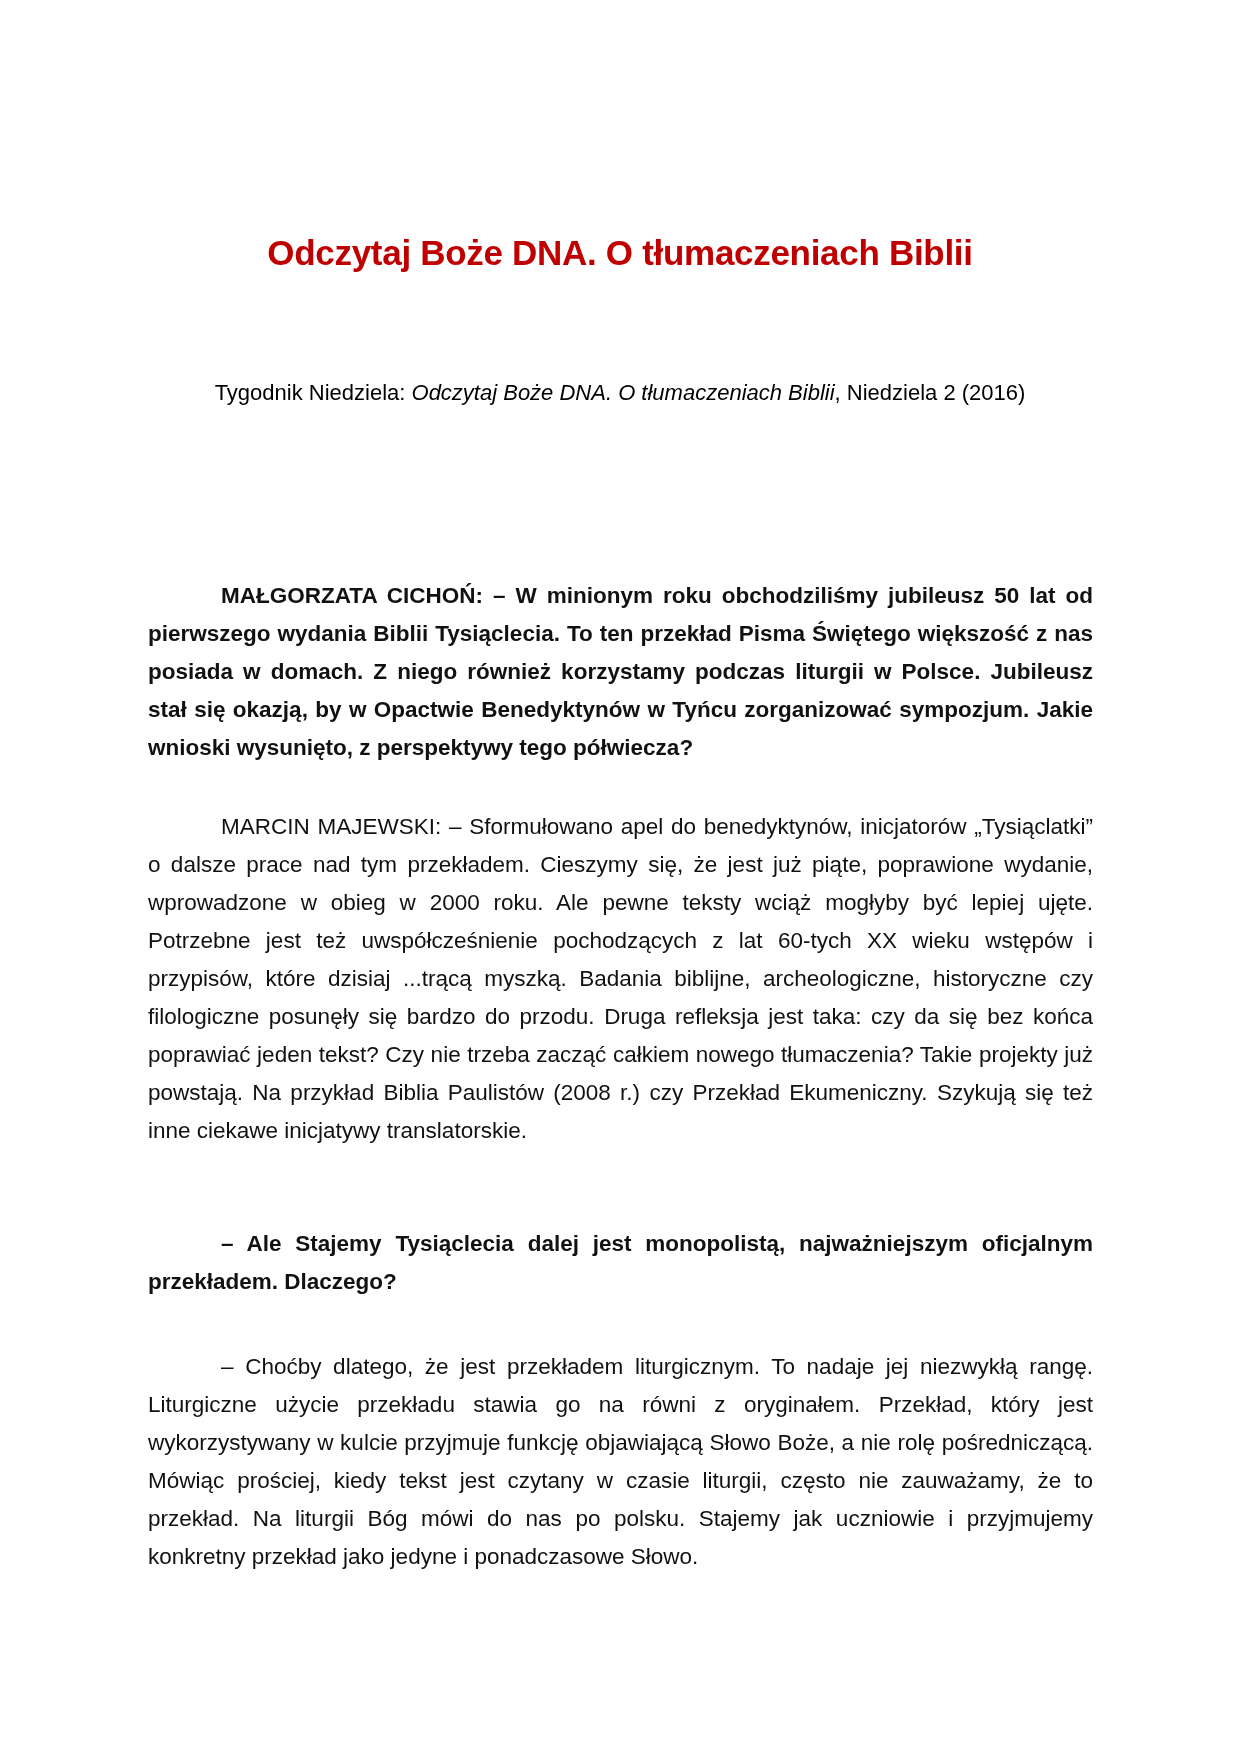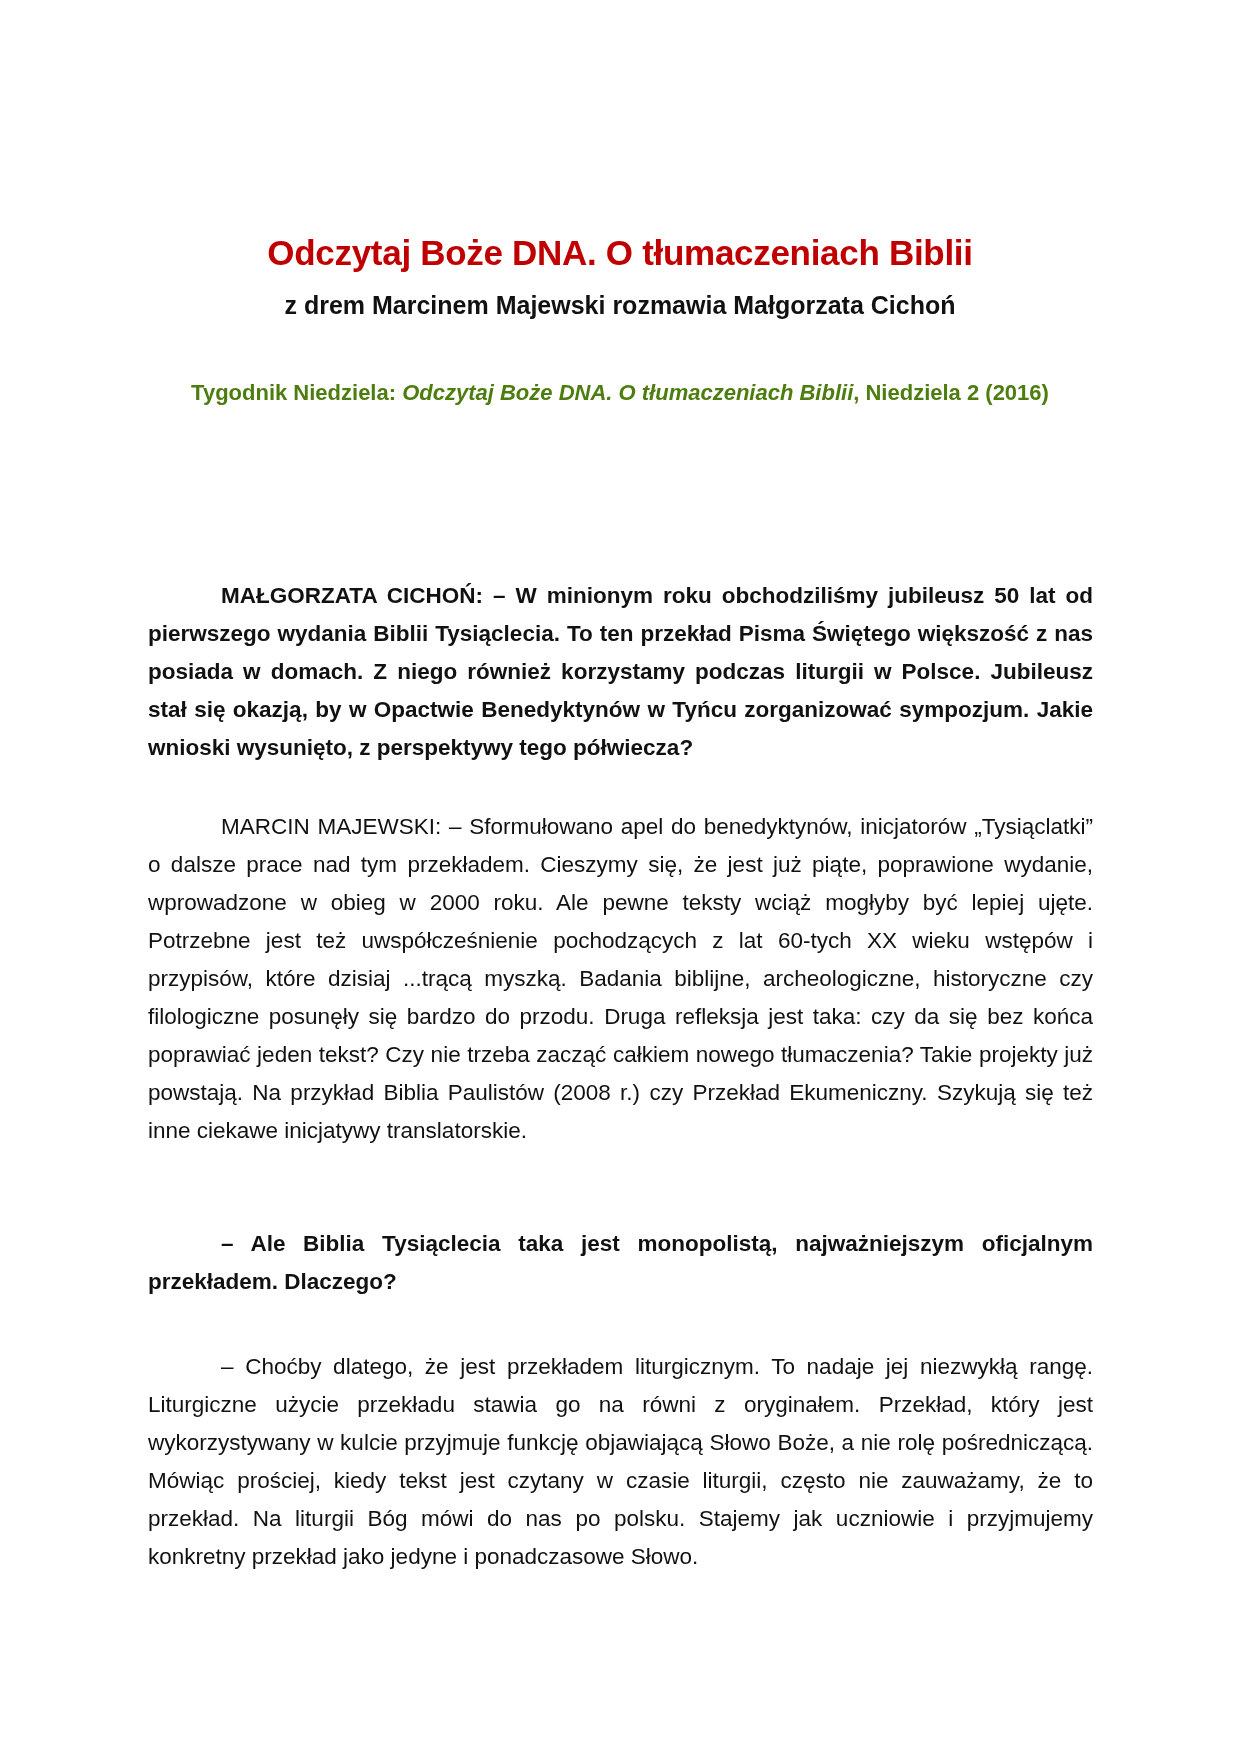--- a/index.html
+++ b/index.html
@@ -42,23 +42,22 @@
       font-weight: bold;
       color: #111111;
       margin: 0;
     }
     .source {
       position: absolute;
       left: 0; right: 0;
       top: 380px;
       text-align: center;
       font-size: 22px;
-      color: #4d7c0f;
+      color: #000000;
       margin: 0;
-      font-weight: bold;
     }
     .source i { font-style: italic; }
     .body {
       position: absolute;
       left: 148px;
       width: 945px;
       font-size: 22.5px;
       line-height: 38px;
       text-align: justify;
       margin: 0;
@@ -72,33 +71,32 @@
     .p3 { top: 1225px; font-weight: bold; }
     .p4 { top: 1340px; margin-top: 8px; }
   </style>
 </head>
 <body>
 
 <div class="page">
 
   <h1 class="title">Odczytaj Boże DNA. O tłumaczeniach Biblii</h1>
 
-  <h2 class="subtitle">z drem Marcinem Majewski rozmawia Małgorzata Cichoń</h2>
 
   <p class="source"><span>Tygodnik Niedziela: </span><i>Odczytaj Boże DNA. O tłumaczeniach Biblii</i><span>, Niedziela 2 (2016)</span></p>
 
   <div class="body p1">
     <p>MAŁGORZATA CICHOŃ: – W minionym roku obchodziliśmy jubileusz 50 lat od pierwszego wydania Biblii Tysiąclecia. To ten przekład Pisma Świętego większość z nas posiada w domach. Z niego również korzystamy podczas liturgii w Polsce. Jubileusz stał się okazją, by w Opactwie Benedyktynów w Tyńcu zorganizować sympozjum. Jakie wnioski wysunięto, z perspektywy tego półwiecza?</p>
   </div>
 
   <div class="body p2">
     <p>MARCIN MAJEWSKI: – Sformułowano apel do benedyktynów, inicjatorów „Tysiąclatki” o dalsze prace nad tym przekładem. Cieszymy się, że jest już piąte, poprawione wydanie, wprowadzone w obieg w 2000 roku. Ale pewne teksty wciąż mogłyby być lepiej ujęte. Potrzebne jest też uwspółcześnienie pochodzących z lat 60-tych XX wieku wstępów i przypisów, które dzisiaj ...trącą myszką. Badania biblijne, archeologiczne, historyczne czy filologiczne posunęły się bardzo do przodu. Druga refleksja jest taka: czy da się bez końca poprawiać jeden tekst? Czy nie trzeba zacząć całkiem nowego tłumaczenia? Takie projekty już powstają. Na przykład Biblia Paulistów (2008 r.) czy Przekład Ekumeniczny. Szykują się też inne ciekawe inicjatywy translatorskie.</p>
   </div>
 
   <div class="body p3">
-    <p>– Ale Biblia Tysiąclecia taka jest monopolistą, najważniejszym oficjalnym przekładem. Dlaczego?</p>
+    <p>– Ale Stajemy Tysiąclecia dalej jest monopolistą, najważniejszym oficjalnym przekładem. Dlaczego?</p>
   </div>
 
   <div class="body p4">
     <p>– Choćby dlatego, że jest przekładem liturgicznym. To nadaje jej niezwykłą rangę. Liturgiczne użycie przekładu stawia go na równi z oryginałem. Przekład, który jest wykorzystywany w kulcie przyjmuje funkcję objawiającą Słowo Boże, a nie rolę pośredniczącą. Mówiąc prościej, kiedy tekst jest czytany w czasie liturgii, często nie zauważamy, że to przekład. Na liturgii Bóg mówi do nas po polsku. Stajemy jak uczniowie i przyjmujemy konkretny przekład jako jedyne i ponadczasowe Słowo.</p>
   </div>
 
 </div>
 
 </body></html>

